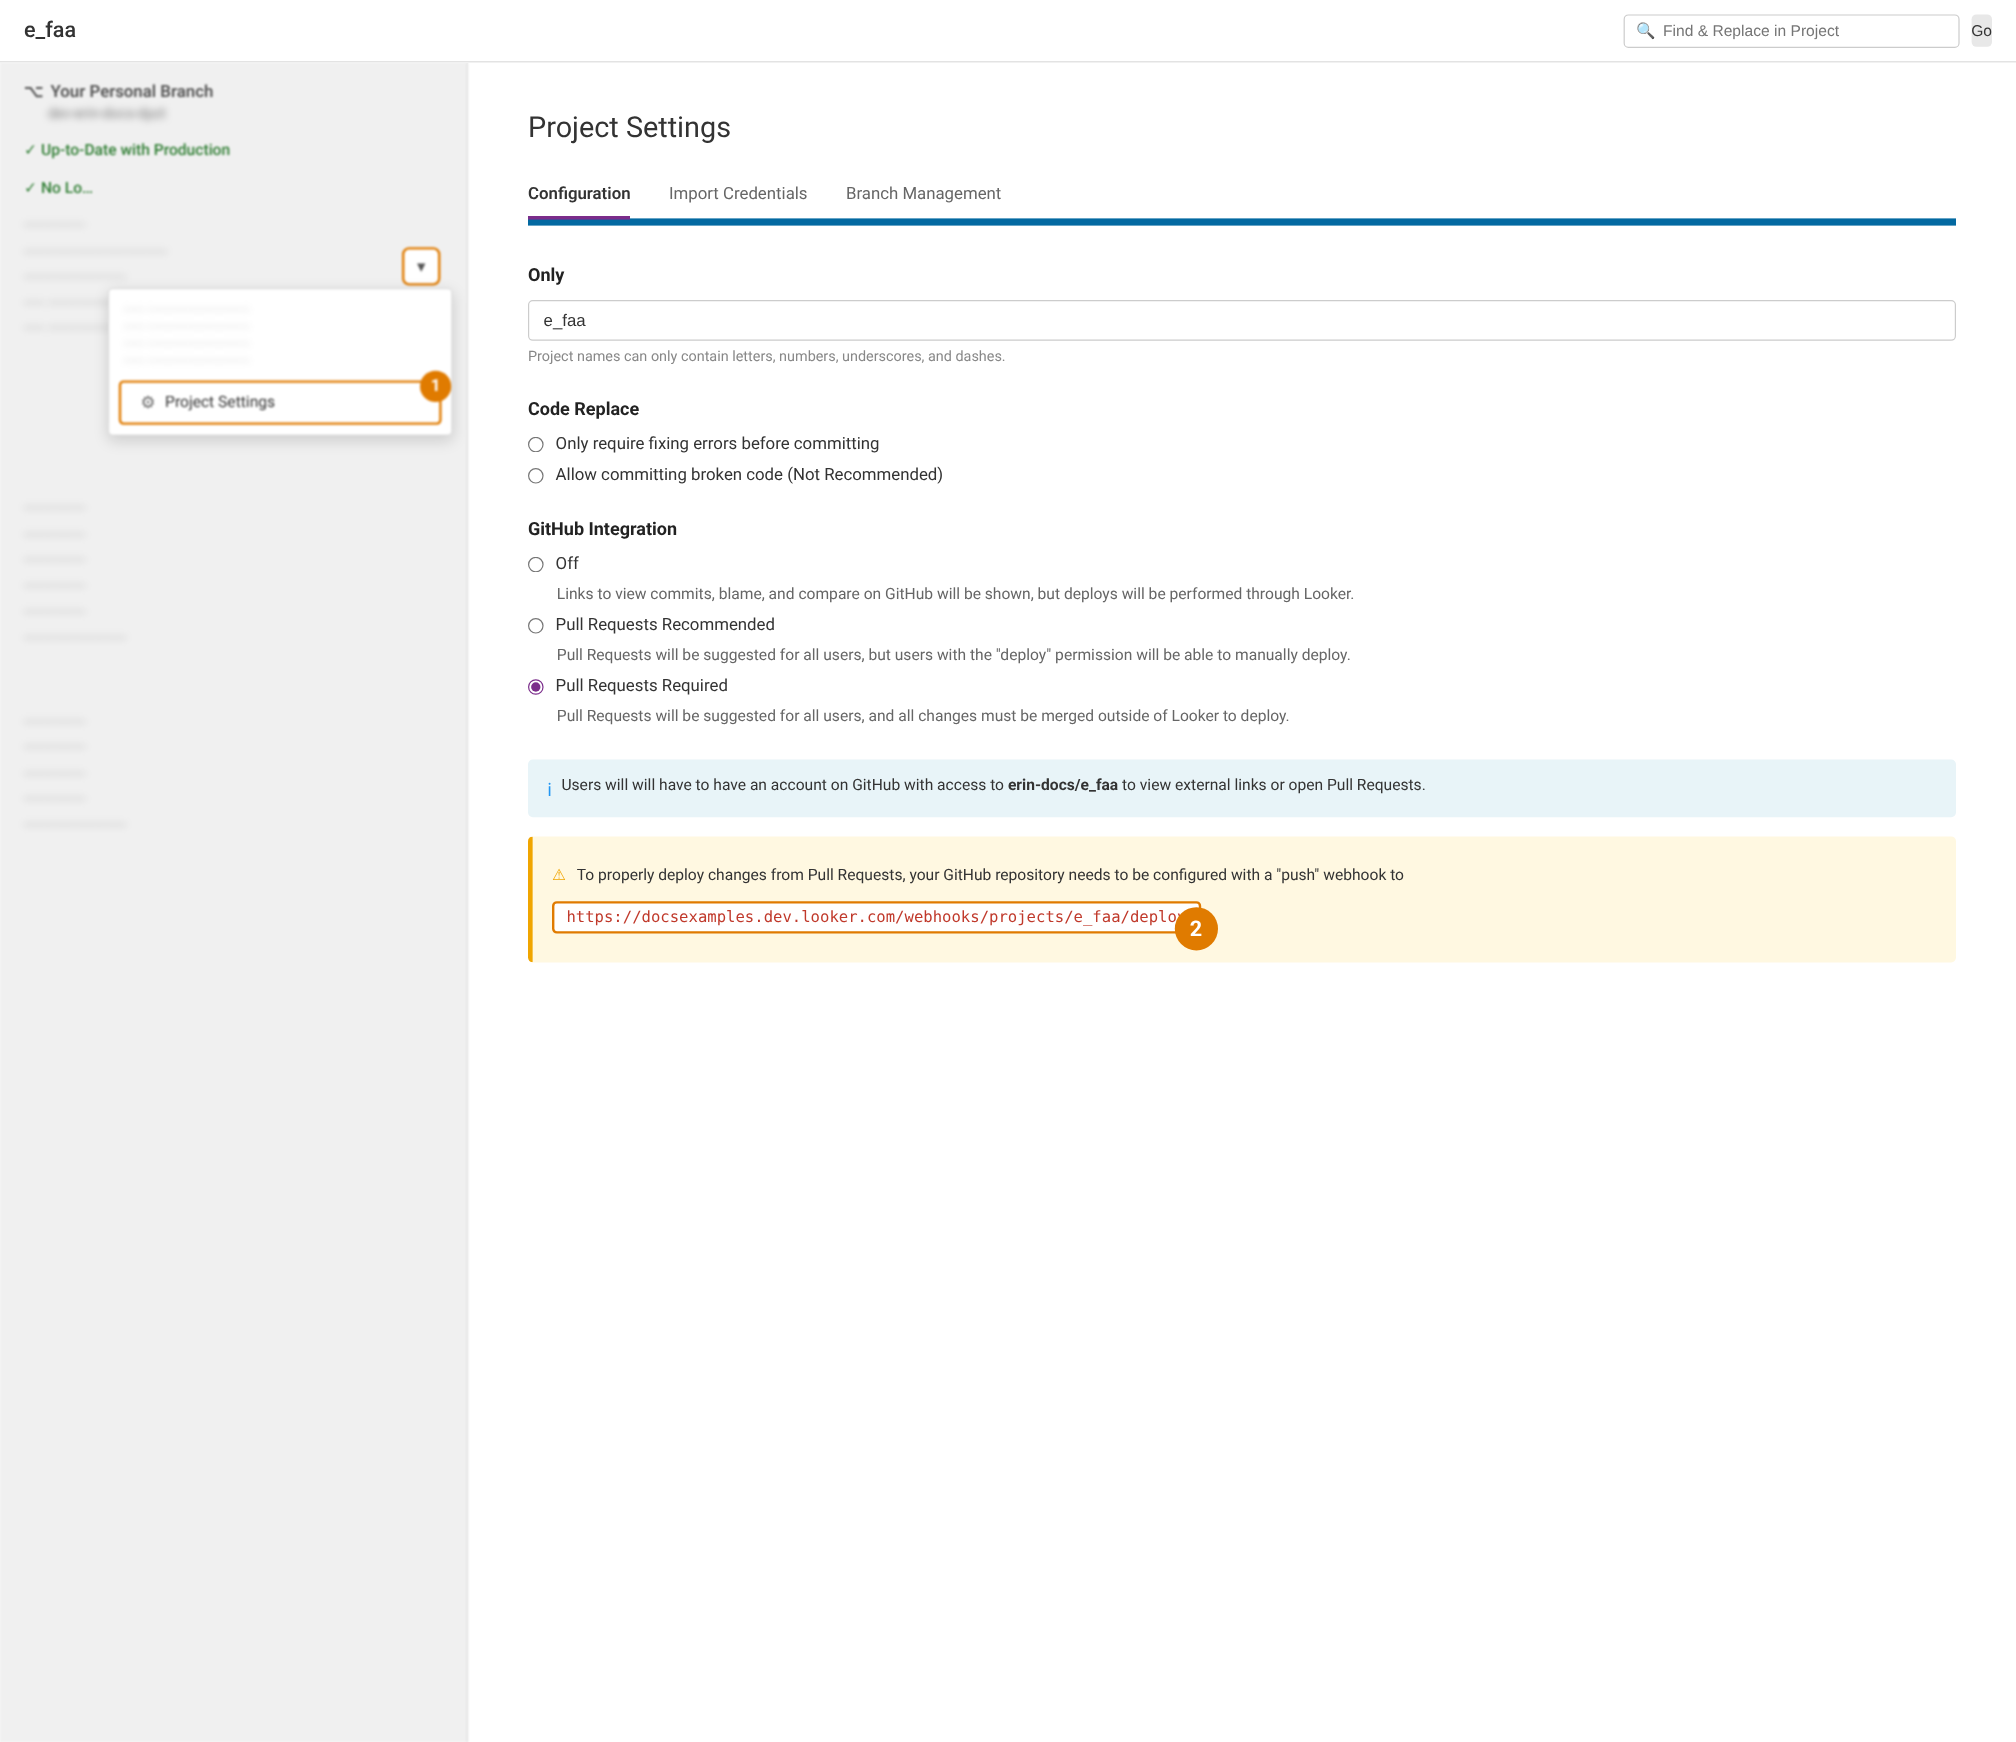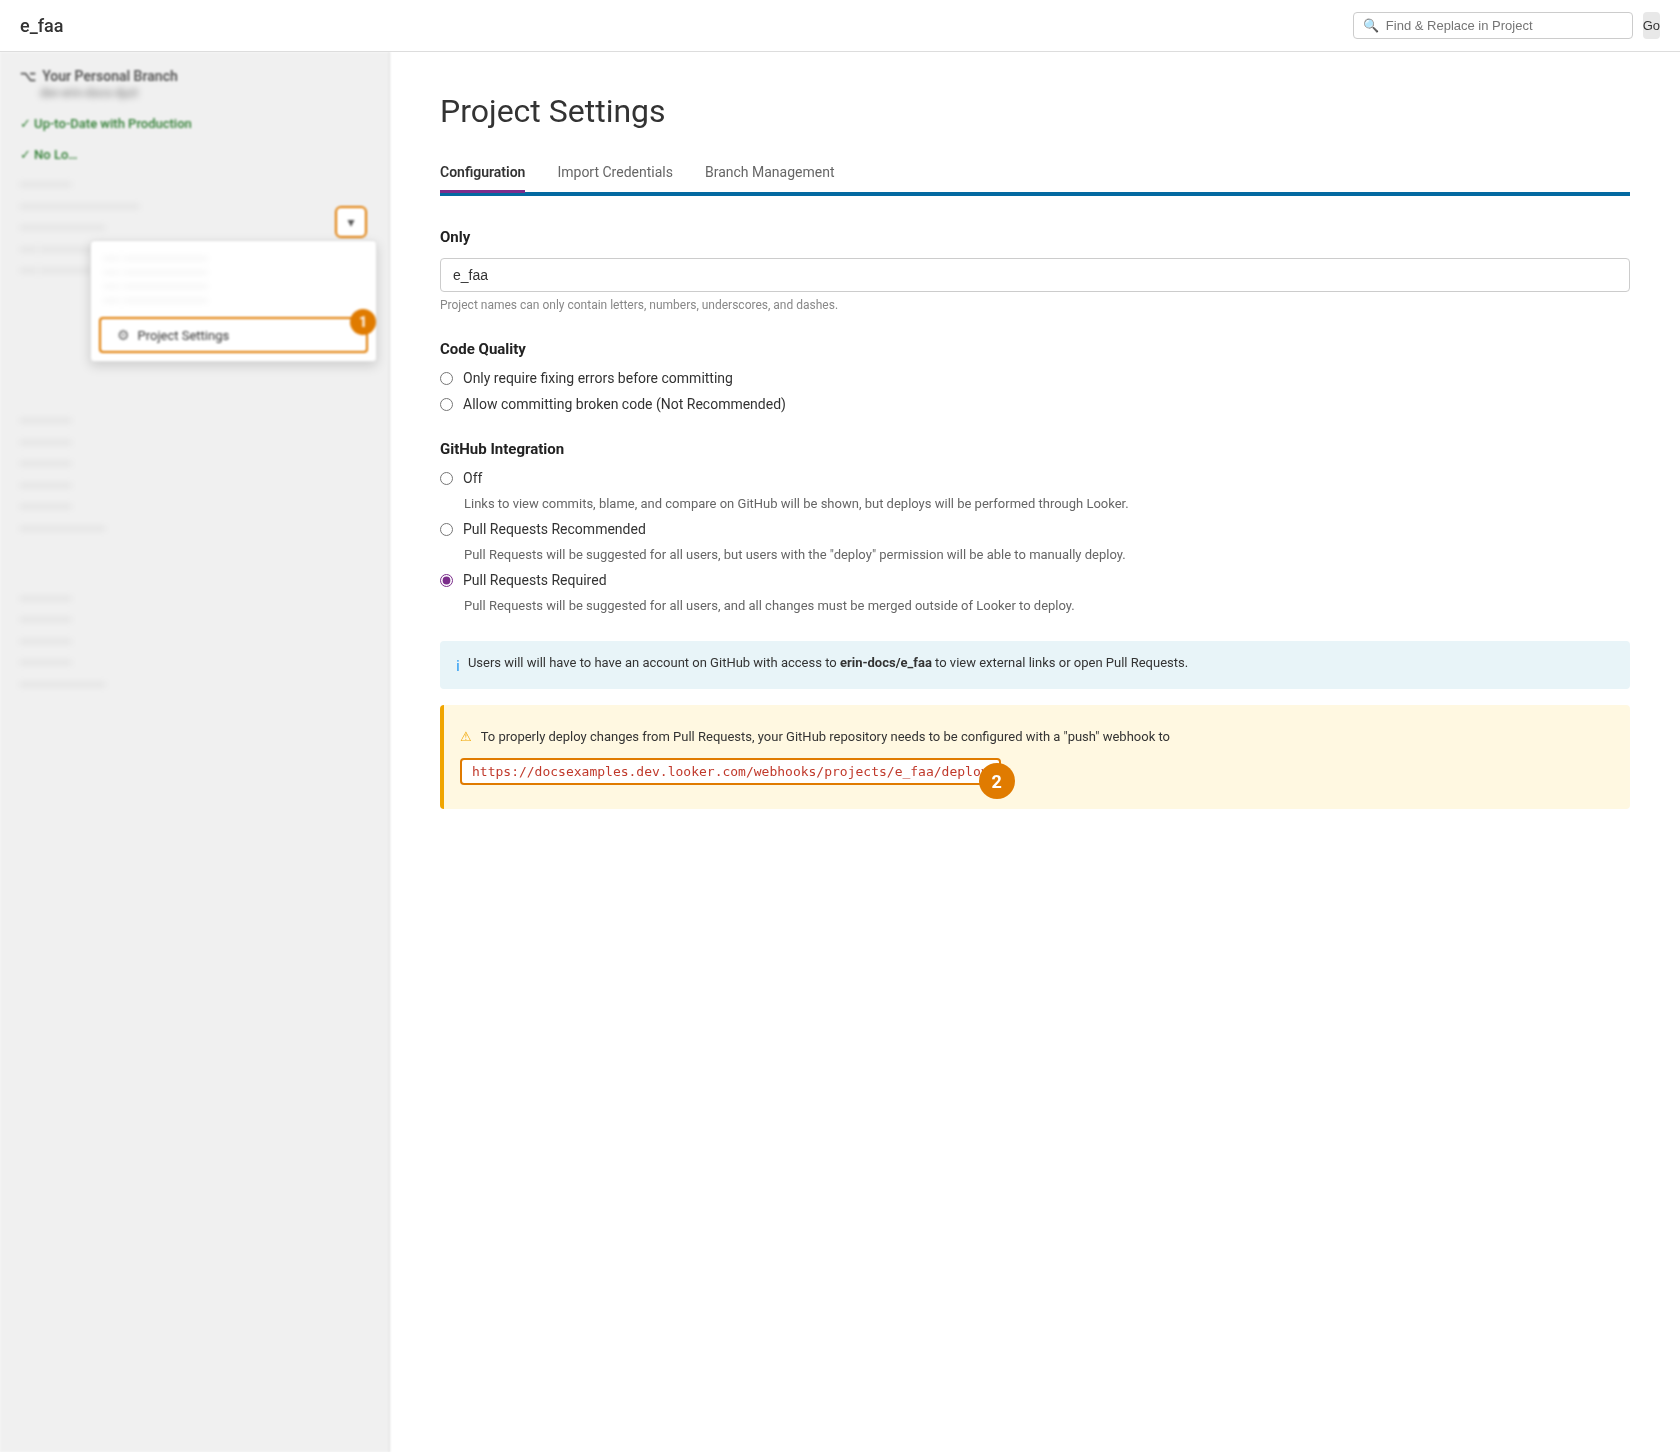--- a/index.html
+++ b/index.html
@@ -70,24 +70,24 @@
     .badge-1 {
       position: absolute; top: -10px; right: -10px;
       background: #e07b00; color: white; border-radius: 50%;
       width: 26px; height: 26px; display: flex; align-items: center; justify-content: center;
       font-size: 14px; font-weight: bold; z-index: 300;
     }
 
     
     .main { flex: 1; background: #fff; overflow-y: auto; padding: 40px 50px; }
 
-    .page-title { font-size: 32px; font-weight: 400; color: #333; margin-bottom: 24px; }
-
-    
-    .tabs { display: flex; border-bottom: 4px solid #0369a1; margin-bottom: 32px; gap: 32px; }
+    .page-title { font-size: 24px; font-weight: 400; color: #333; margin-bottom: 24px; }
+
+    
+    .tabs { display: flex; border-bottom: 6px solid #0369a1; margin-bottom: 32px; gap: 32px; }
     .tab {
       padding: 10px 0; font-size: 14px; color: #666; cursor: pointer;
       border-bottom: 3px solid transparent; margin-bottom: -1px;
     }
     .tab.active { color: #333; font-weight: 600; border-bottom-color: #7b2d8b; }
 
     
     .section-label { font-size: 15px; font-weight: 700; color: #222; margin-bottom: 12px; }
     .form-group { margin-bottom: 28px; }
     .input-field {
@@ -219,21 +219,21 @@
       <div class="tab">Branch Management</div>
     </div>
 
     <div class="form-group">
       <div class="section-label">Only</div>
       <input class="input-field" type="text" value="e_faa" style="">
       <div class="field-hint">Project names can only contain letters, numbers, underscores, and dashes.</div>
     </div>
 
     <div class="radio-group">
-      <div class="section-label">Code Quality</div>
+      <div class="section-label">Code Replace</div>
       <div class="radio-option">
         <input type="radio" name="cq" id="cq2" style="">
         <label class="radio-label" for="cq2">Only require fixing errors before committing</label>
       </div>
       <div class="radio-option">
         <input type="radio" name="cq" id="cq3" style="">
         <label class="radio-label" for="cq3">Allow committing broken code (Not Recommended)</label>
       </div>
     </div>
 

